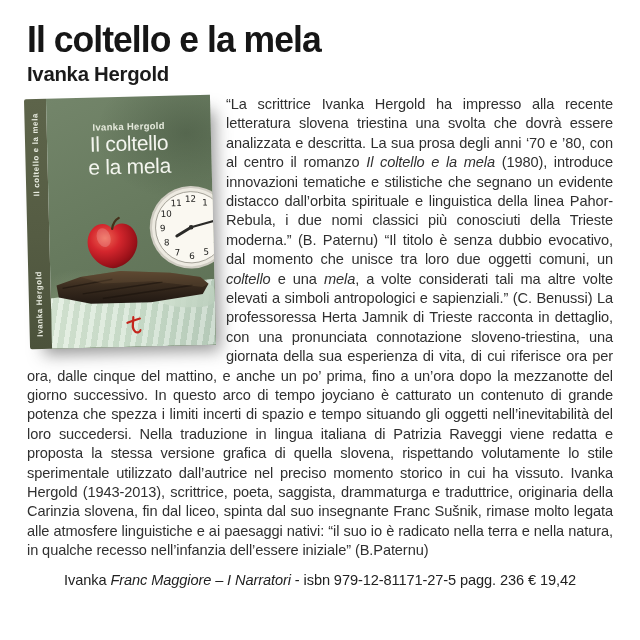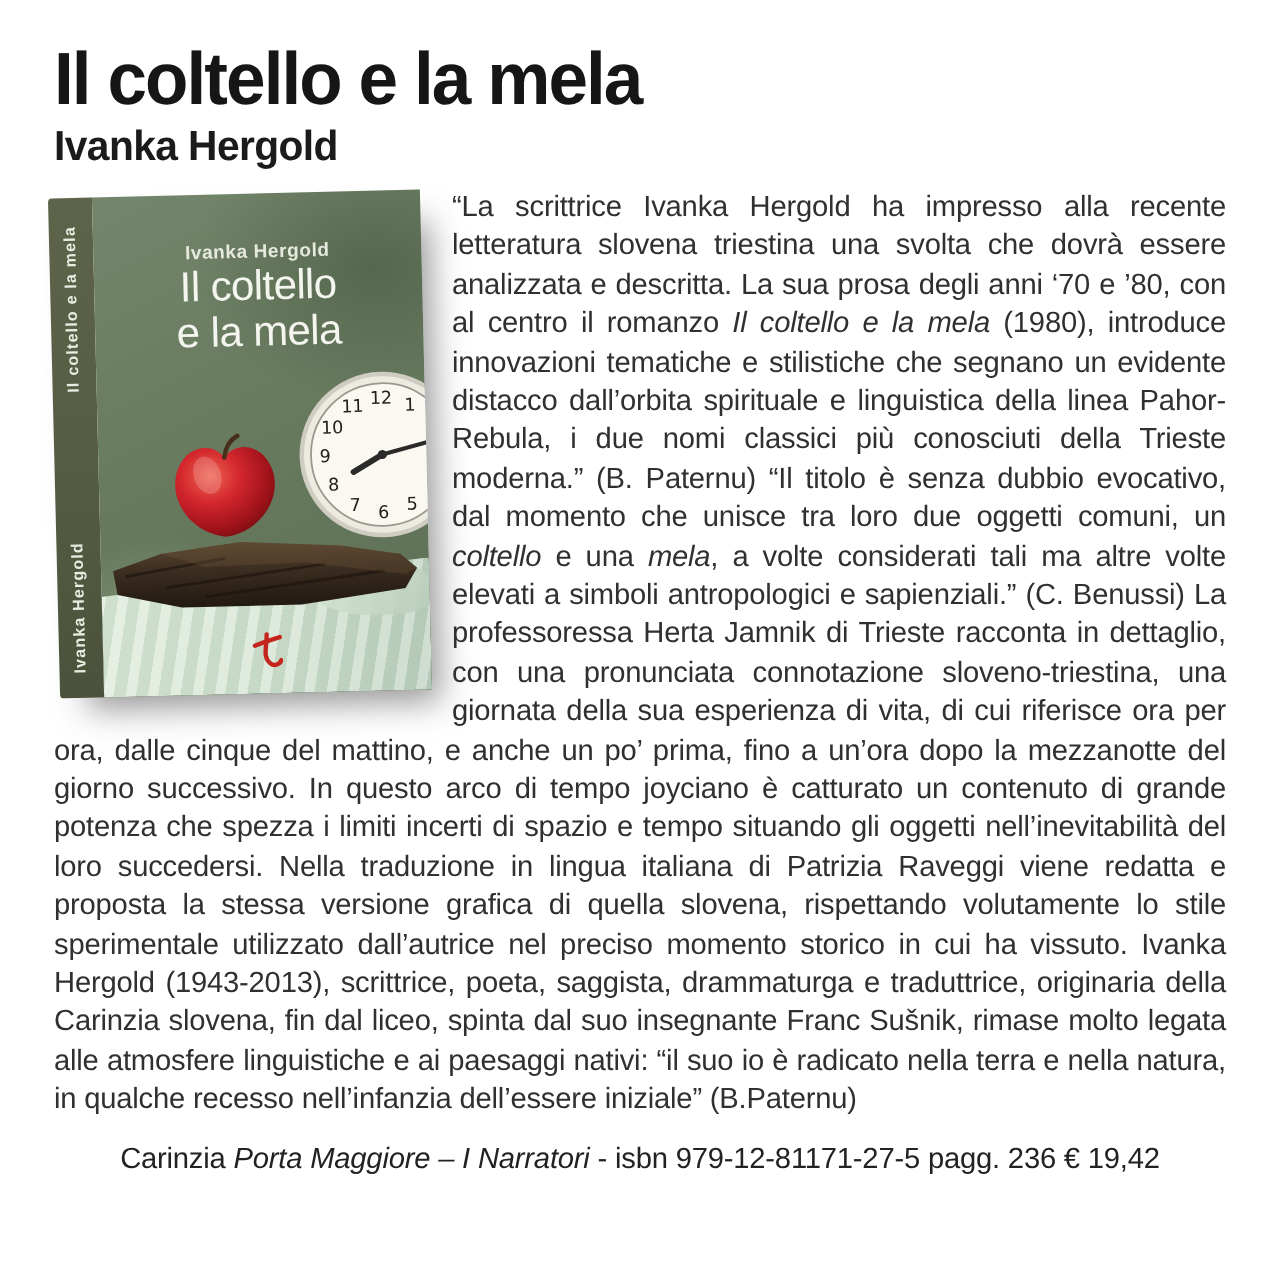--- a/index.html
+++ b/index.html
@@ -178,13 +178,13 @@
         <path d="M2,7 C6,5.5 11,4 14.5,3" stroke="#c4261d" stroke-width="2.2" fill="none" stroke-linecap="round"></path>
         <path d="M8,1.5 C8,8 5.5,12.5 9.5,16 C11.5,17.8 14.5,16.5 15,14.5" stroke="#c4261d" stroke-width="2.2" fill="none" stroke-linecap="round"></path>
       </svg>
     </div>
   </div>
 
   
   <span><span>“La scrittrice Ivanka Hergold ha impresso alla recente letteratura slovena triestina una svolta che dovrà essere analizzata e descritta. La sua prosa degli anni ‘70 e ’80, con al centro il romanzo </span><i>Il coltello e la mela</i><span> (1980), introduce innovazioni tematiche e stilistiche che segnano un evidente distacco dall’orbita spirituale e linguistica della linea Pahor-Rebula, i due nomi classici più conosciuti della Trieste moderna.” (B. Paternu) “Il titolo è senza dubbio evocativo, dal momento che unisce tra loro due oggetti comuni, un </span><i>coltello</i><span> e una </span><i>mela</i><span>, a volte considerati tali ma altre volte elevati a simboli antropologici e sapienziali.” (C. Benussi) La professoressa Herta Jamnik di Trieste racconta in dettaglio, con una pronunciata connotazione sloveno-triestina, una giornata della sua esperienza di vita, di cui riferisce ora per ora, dalle cinque del mattino, e anche un po’ prima, fino a un’ora dopo la mezzanotte del giorno successivo. In questo arco di tempo joyciano è catturato un contenuto di grande potenza che spezza i limiti incerti di spazio e tempo situando gli oggetti nell’inevitabilità del loro succedersi. Nella traduzione in lingua italiana di Patrizia Raveggi viene redatta e proposta la stessa versione grafica di quella slovena, rispettando volutamente lo stile sperimentale utilizzato dall’autrice nel preciso momento storico in cui ha vissuto. Ivanka Hergold (1943-2013), scrittrice, poeta, saggista, drammaturga e traduttrice, originaria della Carinzia slovena, fin dal liceo, spinta dal suo insegnante Franc Sušnik, rimase molto legata alle atmosfere linguistiche e ai paesaggi nativi: “il suo io è radicato nella terra e nella natura, in qualche recesso nell’infanzia dell’essere iniziale” (B.Paternu)</span></span>
 </div>
 
-<div class="footer"><span>Carinzia </span><i>Porta Maggiore – I Narratori</i><span> - isbn 979-12-81171-27-5 pagg. 236 € 19,42</span></div>
+<div class="footer"><span>Ivanka </span><i>Franc Maggiore – I Narratori</i><span> - isbn 979-12-81171-27-5 pagg. 236 € 19,42</span></div>
 
 </body></html>

